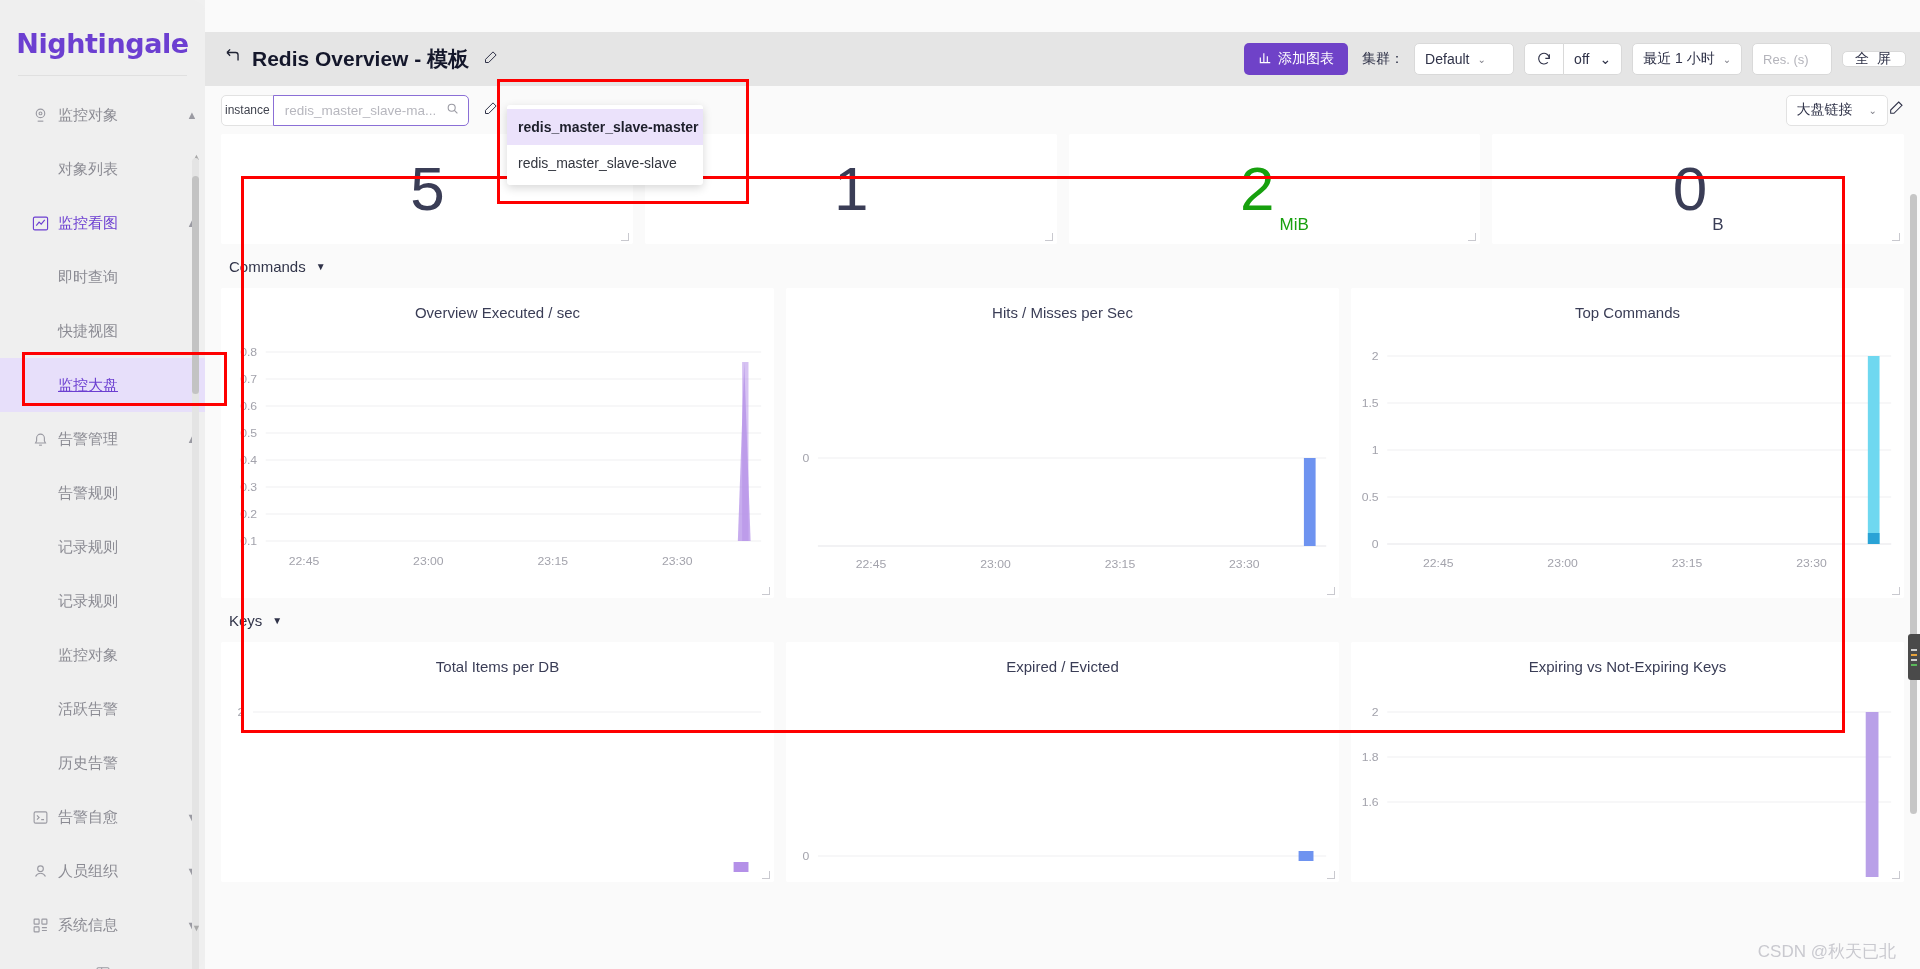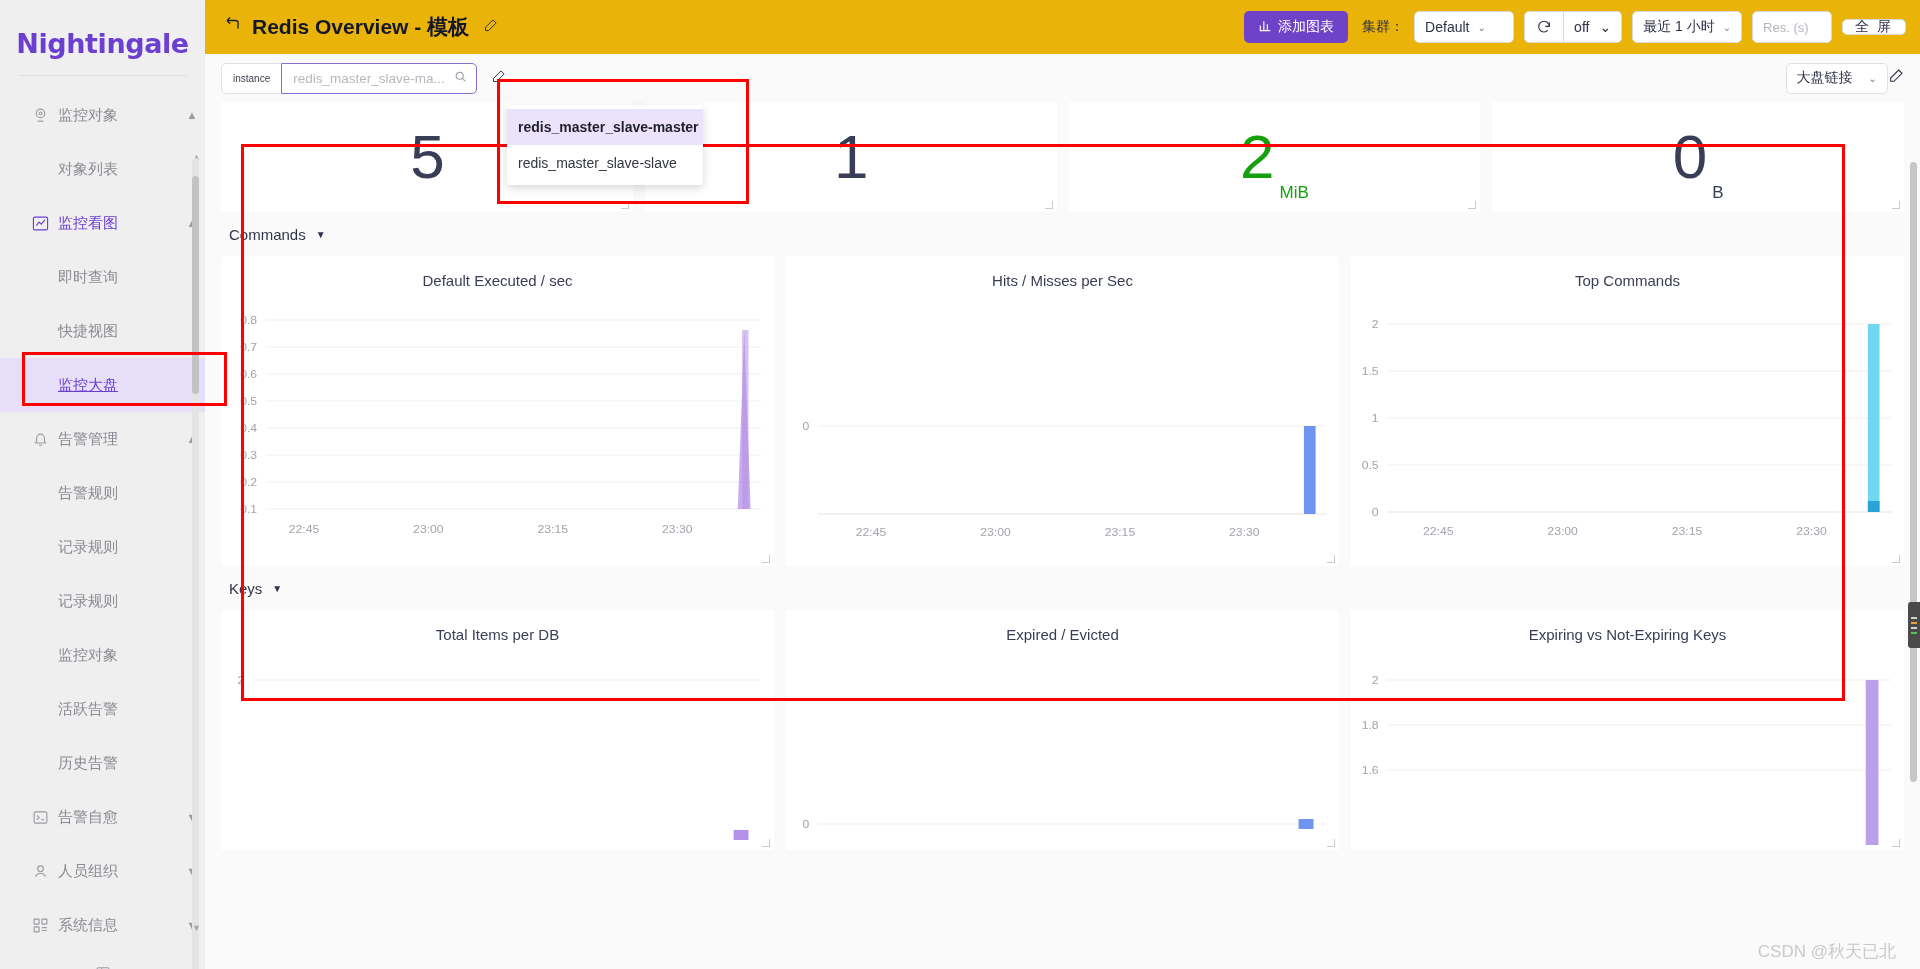--- a/index.html
+++ b/index.html
@@ -79,24 +79,25 @@
   .collapse-row {
     height: 44px; display:flex; align-items:center; justify-content:center;
     color:#9a9aa2; font-size: 15px;
   }
 
   
   .main { flex:1; display:flex; flex-direction:column; background:#fafafa; min-width:0; position:relative;}
 
   .topbar {
     height: 54px; flex:0 0 54px;
-    background:#eab308;
+    background:#e5e5e5;
     display:flex; align-items:center;
     padding: 0 14px 0 18px;
     gap: 10px;
+    margin-top: 32px;
   }
   .back-icon { font-size:19px; color:#1f2233; cursor:pointer; line-height:1; padding-bottom:3px;}
   .page-title {
     font-size: 21px; font-weight: bold; color:#14172b;
     font-family:"Liberation Sans", sans-serif;
     white-space:nowrap;
   }
   .pencil { color:#2f3248; font-size:15px; cursor:pointer; margin-left:4px; }
   .topbar-spacer { flex:1; }
   .btn-primary {
@@ -132,21 +133,21 @@
   }
 
   
   .filterbar {
     height: 48px; flex:0 0 48px; display:flex; align-items:center;
     padding: 0 16px; gap: 0px; background:#fafafa; position:relative;
   }
   .var-tag {
     height:31px; border:1px solid #e2e2e2; background:#fff;
     border-radius:5px 0 0 5px; display:flex; align-items:center;
-    padding: 0 11px; font-size:10px; color:#41444f;
+    padding: 0 3px; font-size:12px; color:#41444f;
   }
   .var-select {
     height:31px; width:196px; border:1px solid #8b6fd6; background:#fff;
     border-radius:0 5px 5px 0; display:flex; align-items:center; justify-content:space-between;
     padding:0 9px 0 11px; font-size:13.5px; color:#b7b7be; cursor:text;
     margin-left:-1px;
   }
   .var-pencil { margin-left: 14px; color:#2f3248; font-size:15px; cursor:pointer;}
   .filterbar-right { margin-left:auto; display:flex; align-items:center; gap:0; }
   .dash-link-select {
@@ -495,21 +496,21 @@
       </div>
 
       <div class="section-head">
         <span>Commands</span>
         <span class="caret">▼</span>
       </div>
 
       <div class="chart-row">
 
         <div class="chart-card h1">
-          <div class="chart-title">Default Executed / sec</div>
+          <div class="chart-title">Overview Executed / sec</div>
           <div class="plot">
             <svg viewBox="0 0 520 268" preserveAspectRatio="none">
               <g>
                 <line class="grid-line" x1="42" y1="22" x2="508" y2="22"></line>
                 <line class="grid-line" x1="42" y1="49" x2="508" y2="49"></line>
                 <line class="grid-line" x1="42" y1="76" x2="508" y2="76"></line>
                 <line class="grid-line" x1="42" y1="103" x2="508" y2="103"></line>
                 <line class="grid-line" x1="42" y1="130" x2="508" y2="130"></line>
                 <line class="grid-line" x1="42" y1="157" x2="508" y2="157"></line>
                 <line class="grid-line" x1="42" y1="184" x2="508" y2="184"></line>

